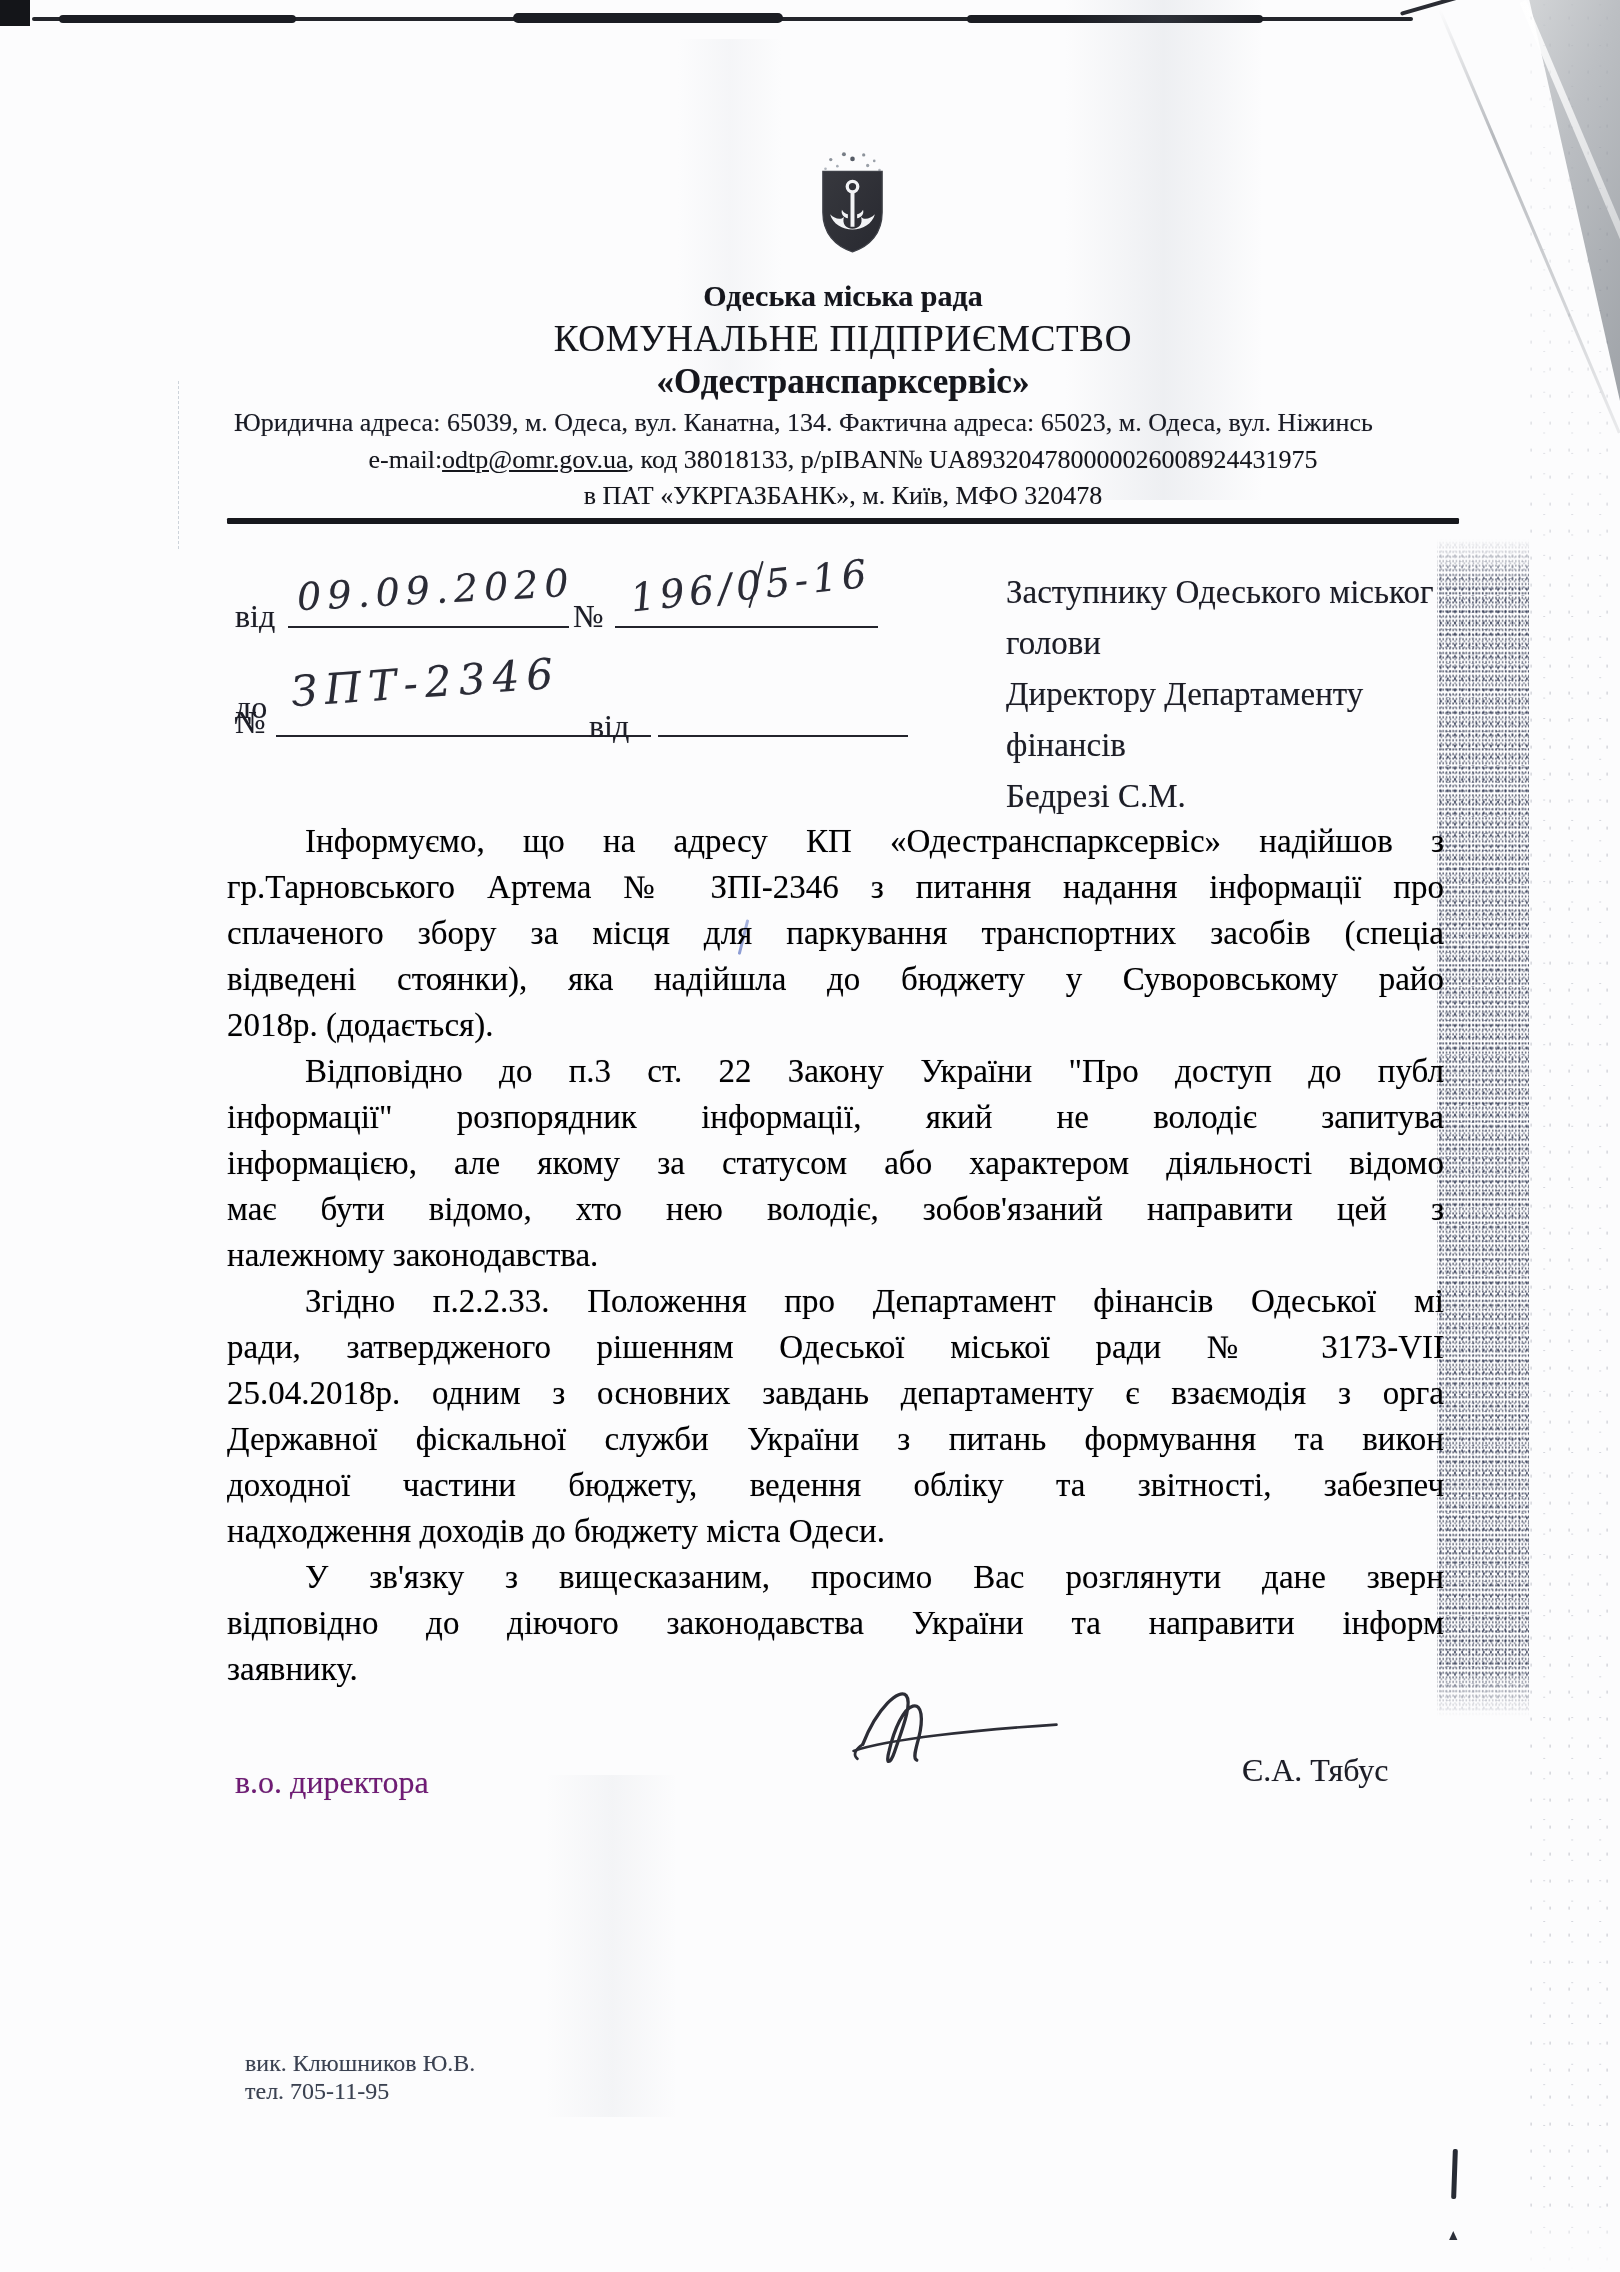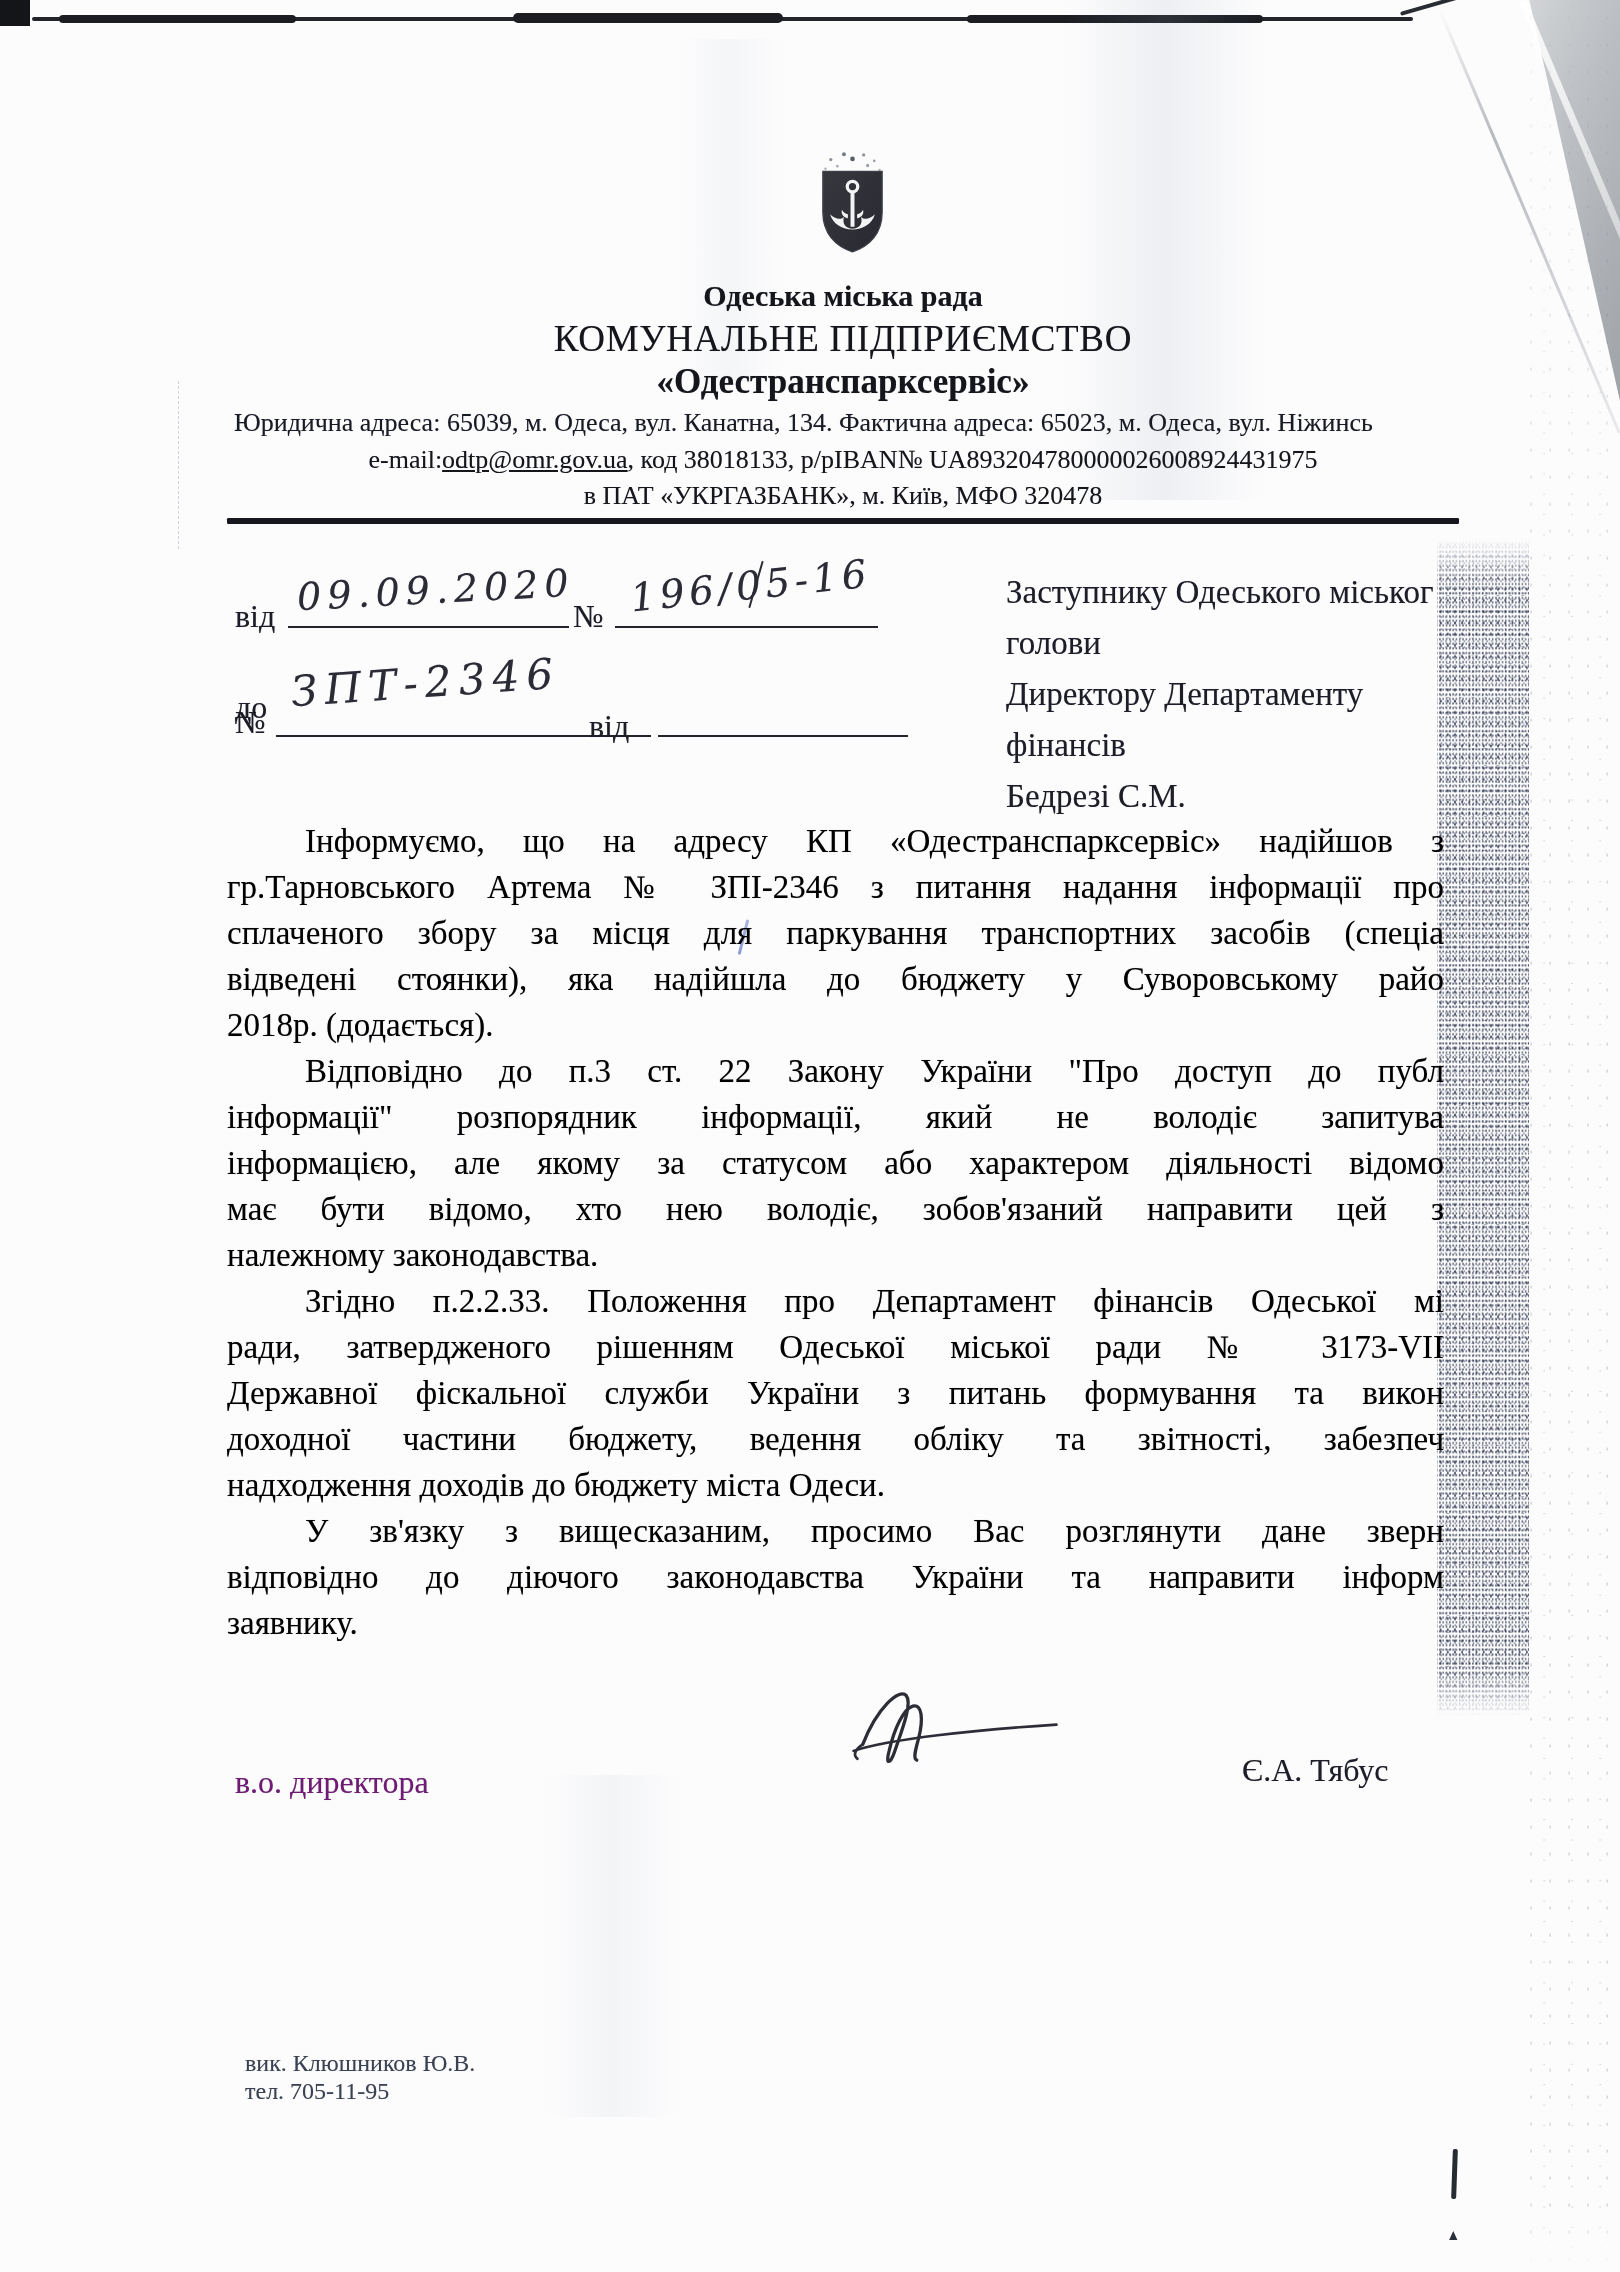--- a/index.html
+++ b/index.html
@@ -184,20 +184,21 @@
       <div class="bline cut">сплаченого збору за місця для паркування транспортних засобів (спеціа</div>
       <div class="bline cut">відведені стоянки), яка надійшла до бюджету у Суворовському райо</div>
       <div class="bline">2018р. (додається).</div>
       <div class="bline cut indent">Відповідно до п.3 ст. 22 Закону України "Про доступ до публ</div>
       <div class="bline cut">інформації" розпорядник інформації, який не володіє запитува</div>
       <div class="bline cut">інформацією, але якому за статусом або характером діяльності відомо</div>
       <div class="bline cut">має бути відомо, хто нею володіє, зобов'язаний направити цей з</div>
       <div class="bline">належному законодавства.</div>
       <div class="bline cut indent">Згідно п.2.2.33. Положення про Департамент фінансів Одеської мі</div>
       <div class="bline cut">ради, затвердженого рішенням Одеської міської ради № 3173-VII</div>
+      <div class="bline cut">25.04.2018р. одним з основних завдань департаменту є взаємодія з орга</div>
       <div class="bline cut">Державної фіскальної служби України з питань формування та викон</div>
       <div class="bline cut">доходної частини бюджету, ведення обліку та звітності, забезпеч</div>
       <div class="bline">надходження доходів до бюджету міста Одеси.</div>
       <div class="bline cut indent">У зв'язку з вищесказаним, просимо Вас розглянути дане зверн</div>
       <div class="bline cut">відповідно до діючого законодавства України та направити інформ</div>
       <div class="bline">заявнику.</div>
     </div>
 
   <div class="abs sig-pos">в.о. директора</div>
   <svg class="abs sig-svg" width="224" height="99" viewBox="0 0 340 150">

